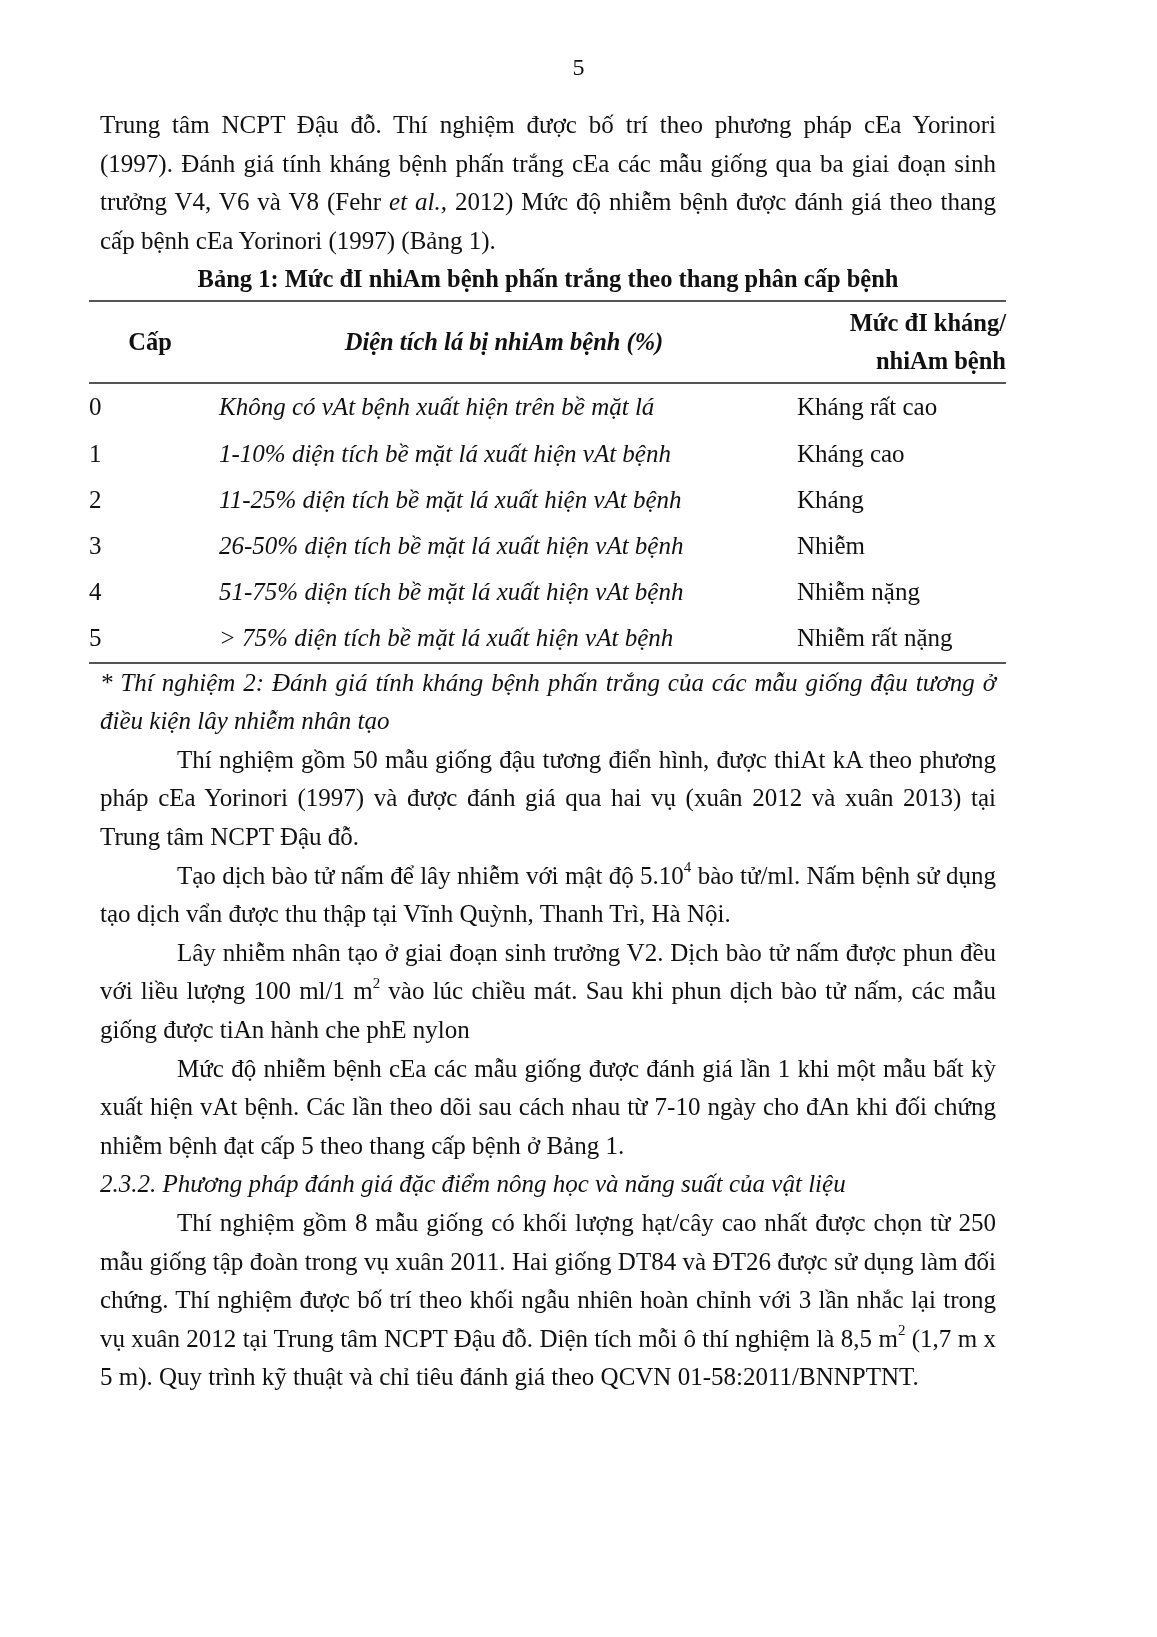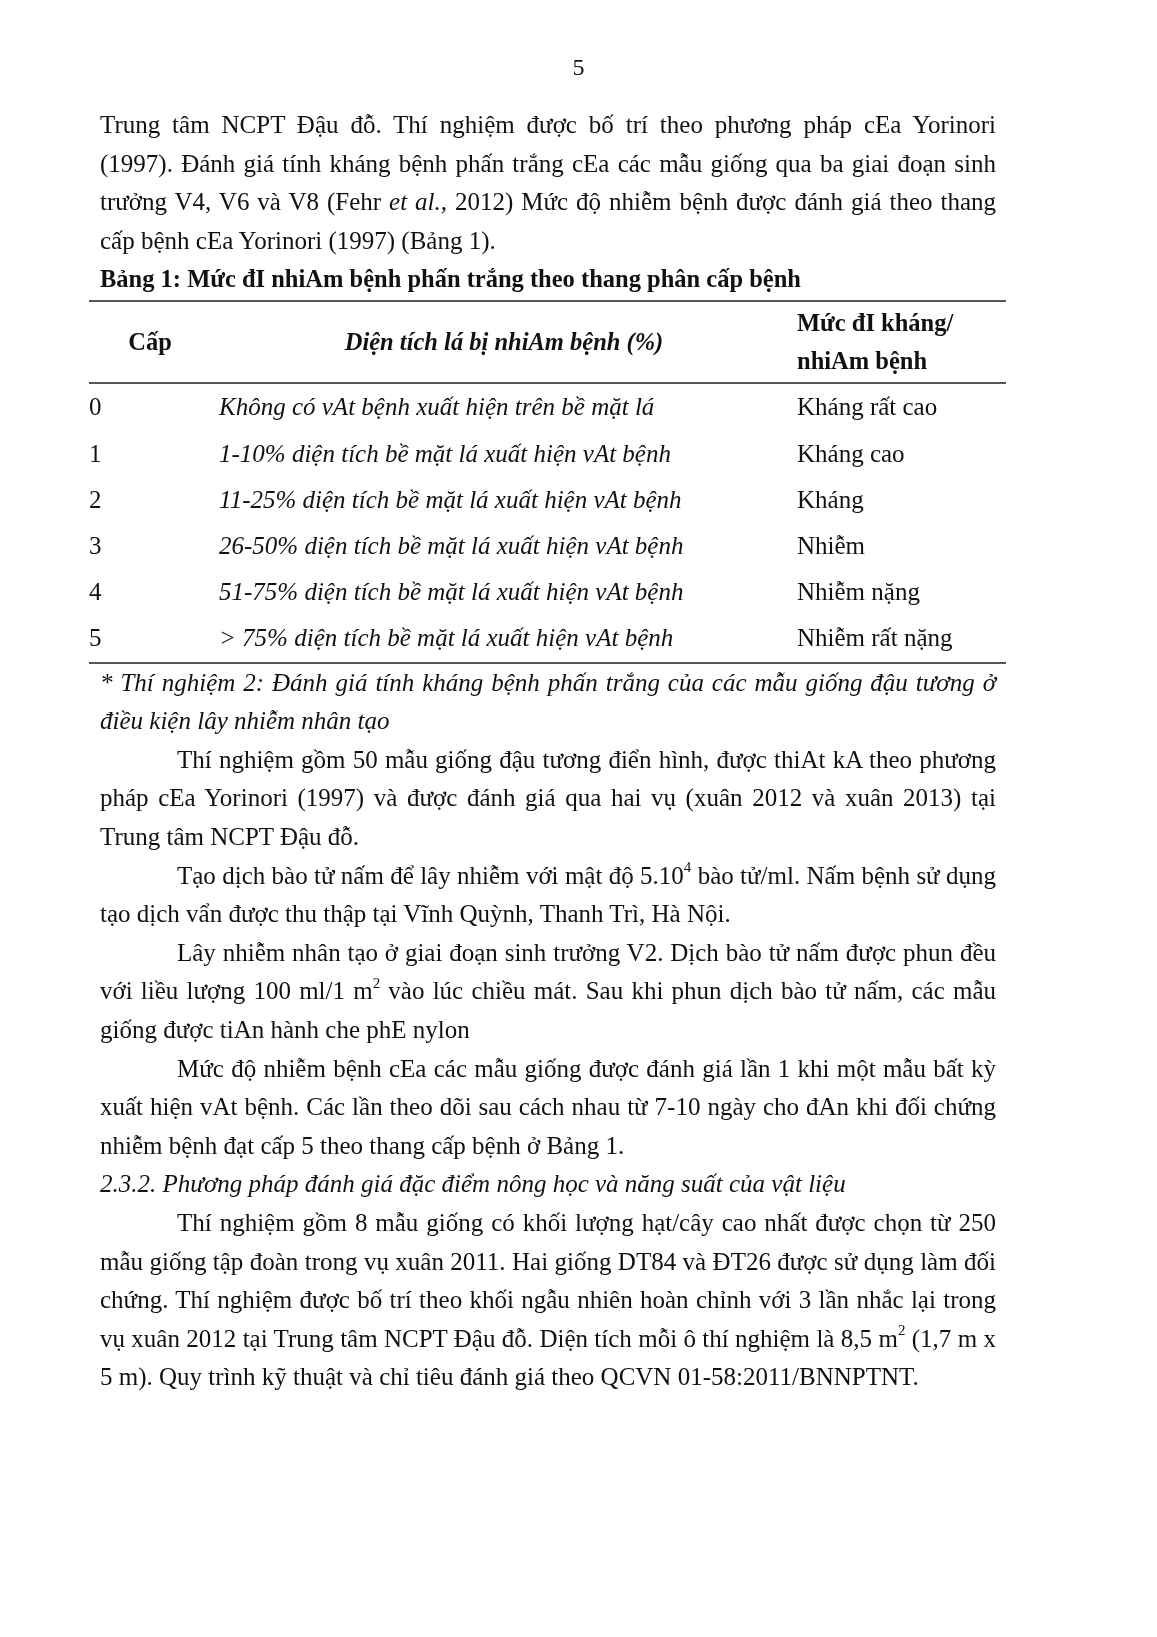--- a/index.html
+++ b/index.html
@@ -12,40 +12,40 @@
     position: absolute; top: 52px; left: 0; width: 1157px;
     text-align: center; font-size: 24px; line-height: 30px;
   }
   .content {
     position: absolute; left: 100px; top: 106px; width: 896px;
     font-size: 25px; line-height: 38.6px;
   }
   .para { margin: 0; text-align: justify; text-align-last: left; }
   .para.indent { text-indent: 77px; }
   .caption {
-    margin: 0; text-align: left; font-weight: bold; font-size: 24.5px;
+    margin: 0; text-align: center; font-weight: bold; font-size: 24.5px;
     line-height: 38px; position: relative; left: 0;
   }
   table.grade-table {
     position: relative; left: -11px; width: 917px;
     border-collapse: collapse; margin-top: 2px;
     font-size: 25px;
   }
   table.grade-table thead tr { border-top: 2px solid #555; border-bottom: 2px solid #555; }
   table.grade-table tbody tr:last-child { border-bottom: 2px solid #555; }
   table.grade-table th {
     font-weight: bold; line-height: 38px; padding: 2px 0 2px 0;
     font-size: 24.5px;
   }
   table.grade-table td { line-height: 46.2px; padding: 0; vertical-align: middle; }
   .col-cap { width: 122px; }
   .col-area { width: 578px; text-align: left; padding-left: 8px !important; font-style: italic; }
   .col-level { text-align: left; padding-left: 0; }
   th.col-area { text-align: center; padding-left: 0 !important; }
-  th.col-level { text-align: left; }
+  th.col-level { text-align: right; }
   .italic { font-style: italic; }
   .bold-italic { font-style: italic; font-weight: normal; }
   sup { font-size: 15px; line-height: 0; position: relative; top: -2px; }
 </style>
 </head>
 <body>
 
 <div class="page-number">5</div>
 
 <div class="content">

